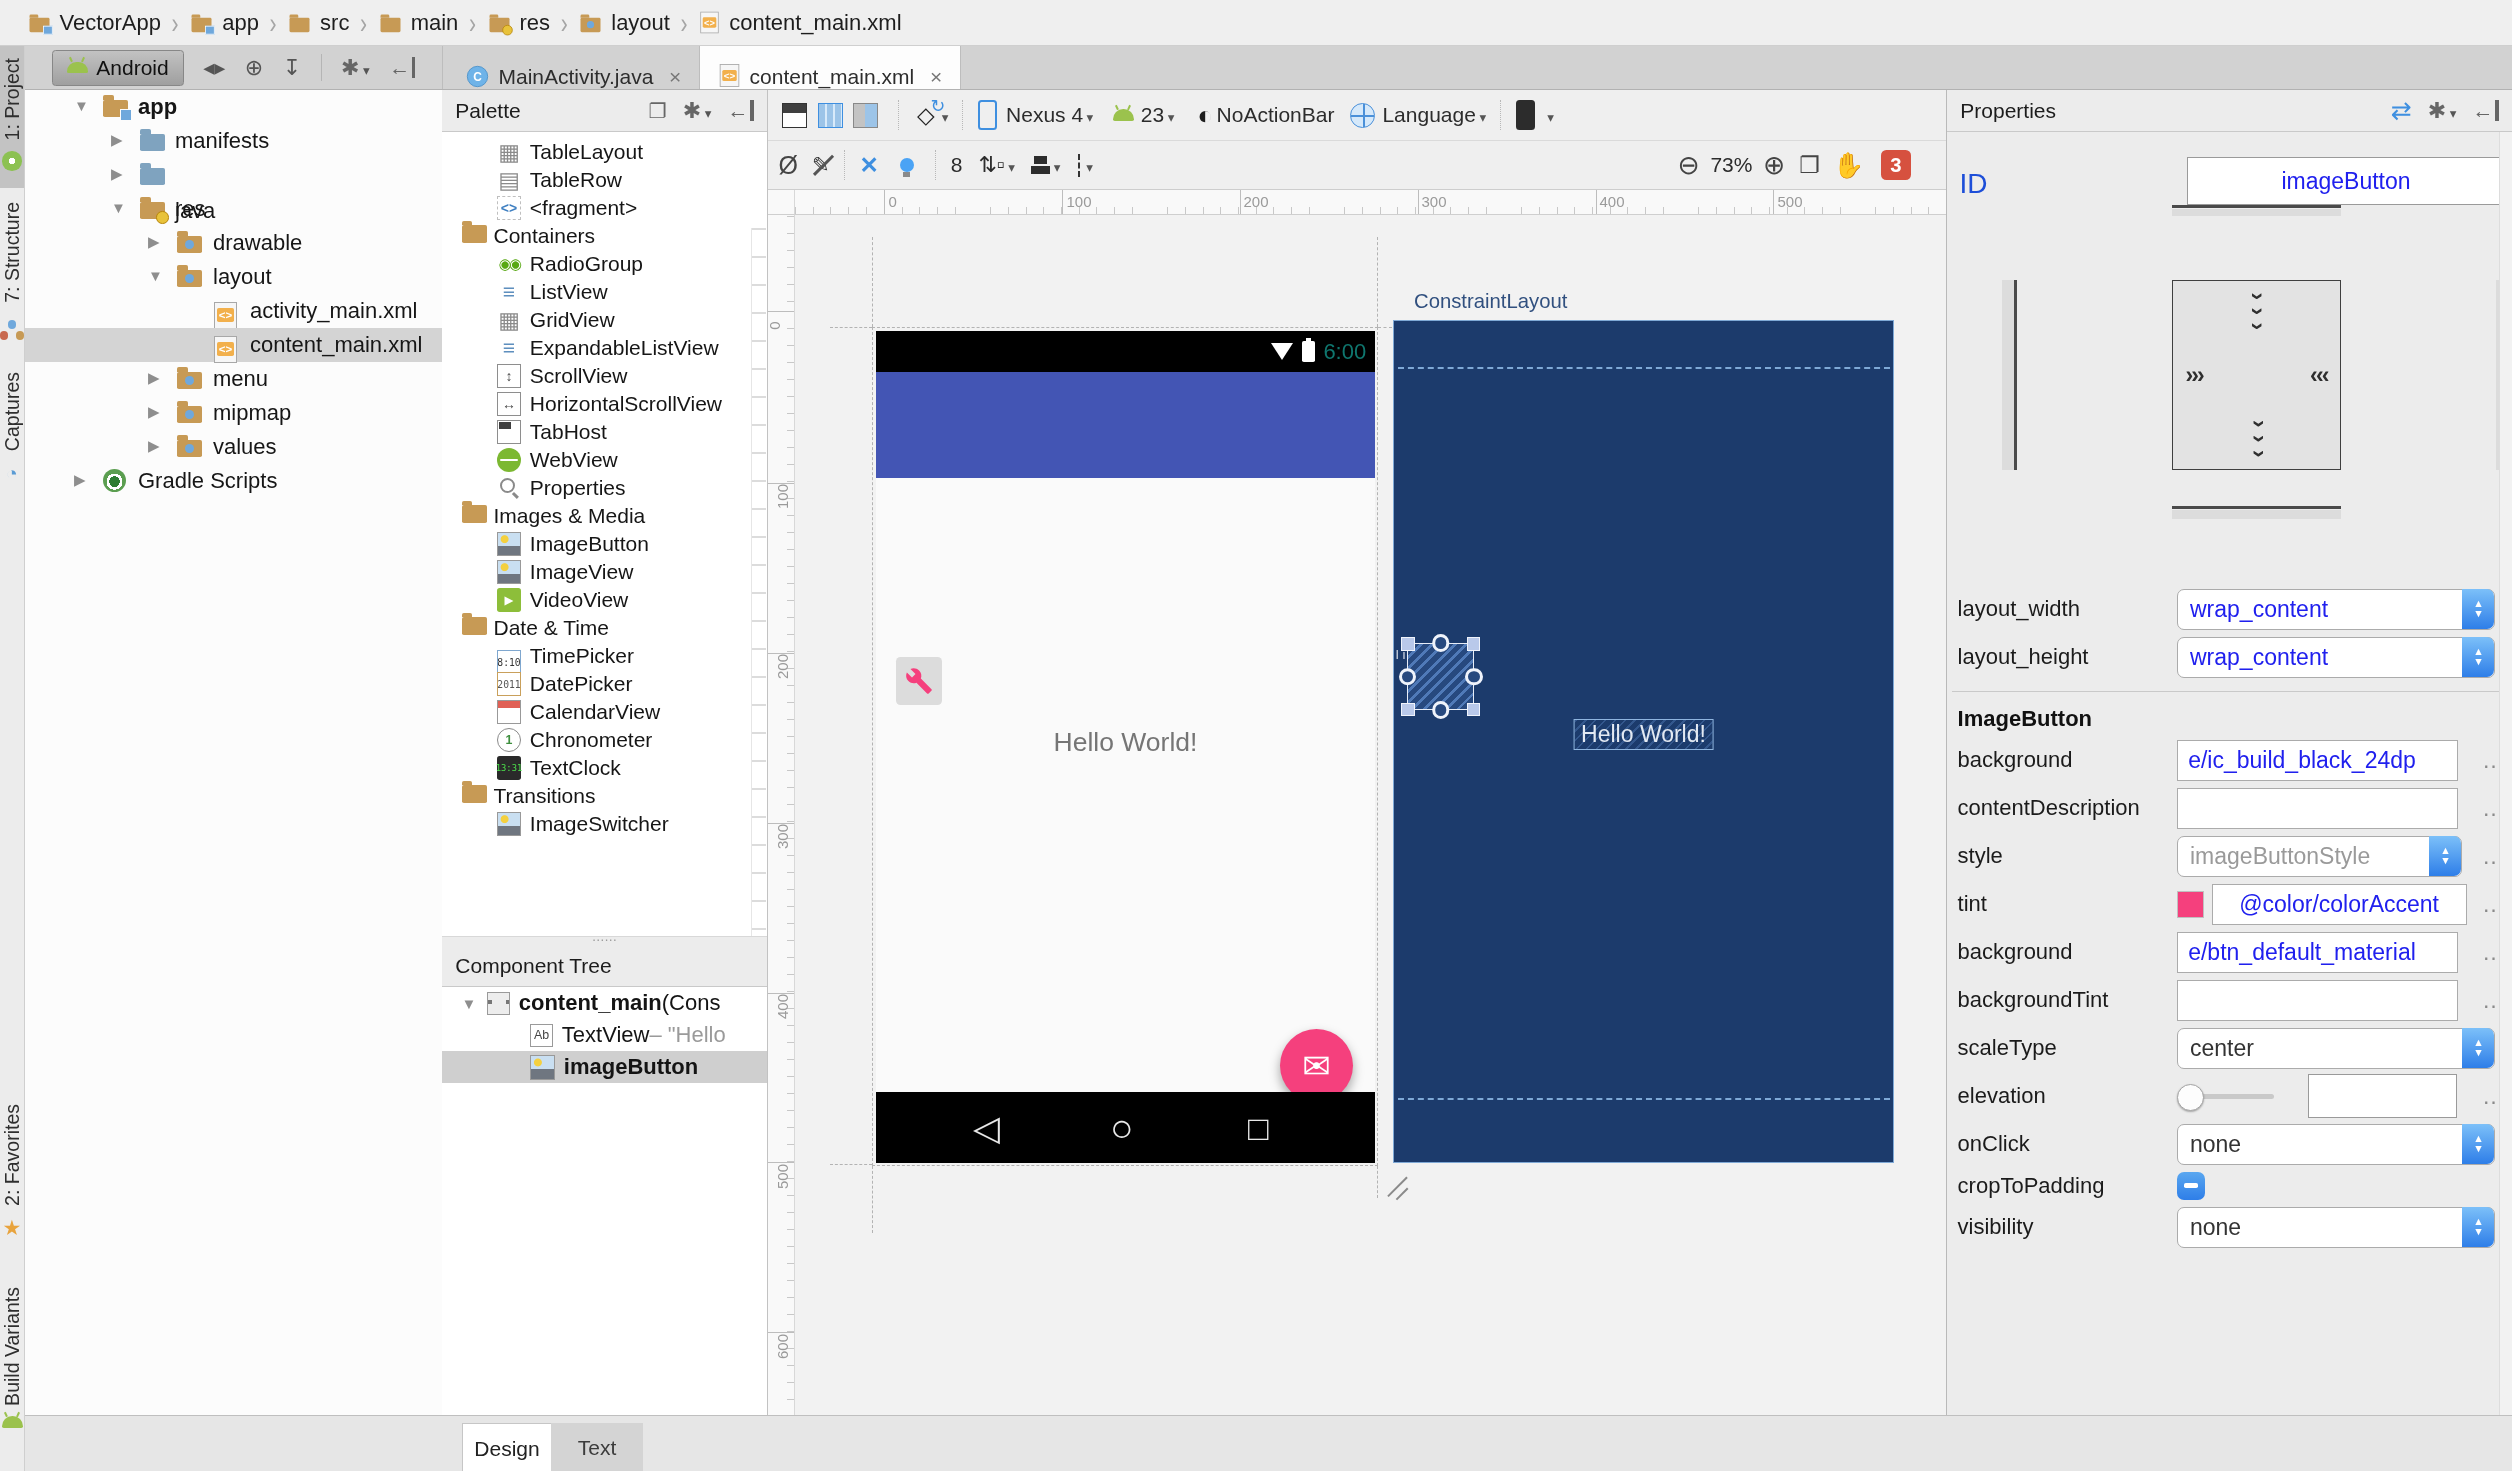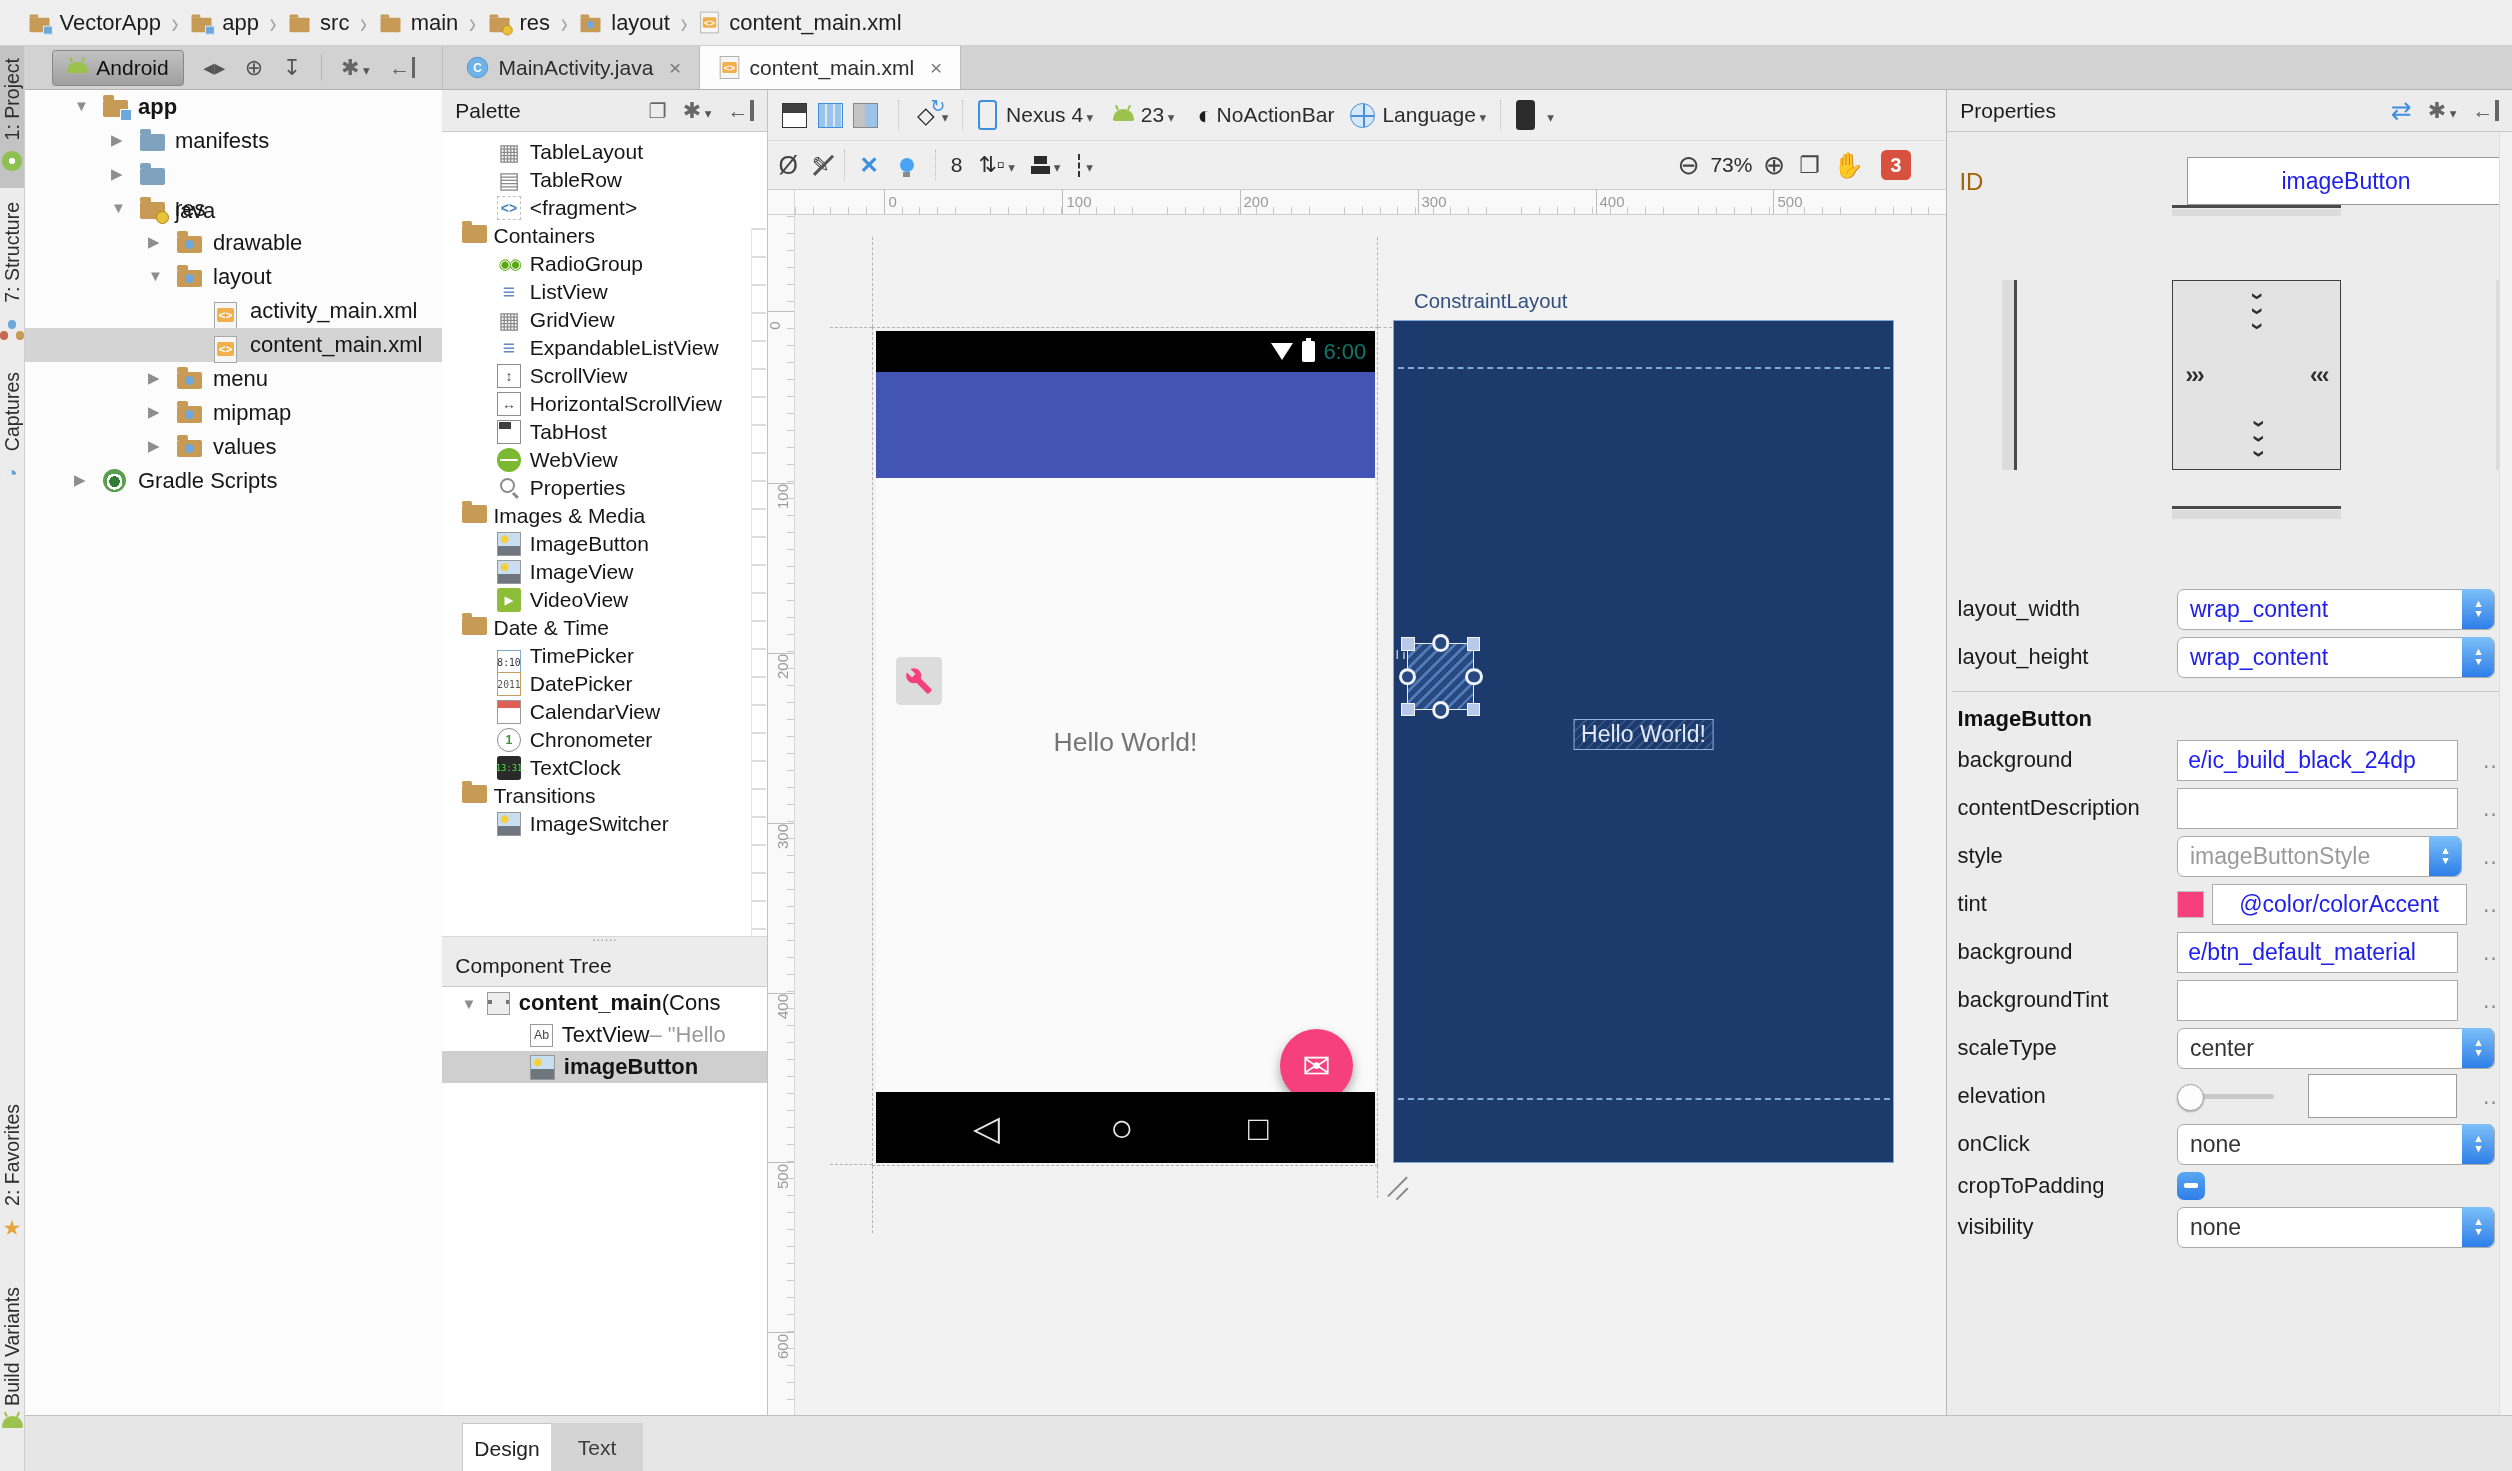--- a/index.html
+++ b/index.html
@@ -16,21 +16,21 @@
 
   
   #tabrow{left:0;top:46px;width:2512px;height:44px;background:#D2D2D2;border-bottom:0.9px solid #B2B2B2;box-sizing:border-box}
   #project-toolbar{position:absolute;left:25px;top:0;width:418px;height:43px;display:flex;align-items:center;
     gap:19.5px;padding-left:26.5px;box-sizing:border-box;border-right:0.9px solid #BDBDBD}
   .android-sel{display:flex;align-items:center;gap:8.8px;background:linear-gradient(#C2C2C2,#9F9F9F);
     border:0.9px solid #878787;border-radius:3.5px;height:34px;padding:0 14px;font-size:21px;color:#111}
   .tbi{color:#555;font-size:22px;line-height:1}
   .tb-sep{width:0.9px;height:26.5px;background:#B5B5B5}
   #editor-tabs{position:absolute;left:447px;top:0;height:43px;display:flex}
-  .etab{display:flex;align-items:center;gap:8.8px;padding:0 17.7px;font-size:21px;color:#2d2d2d;height:43px;
+  .etab{display:flex;align-items:flex-end;gap:8.8px;padding:0 17.7px;font-size:21px;color:#2d2d2d;height:43px;
     border-right:0.9px solid #BDBDBD}
   .etab.active{background:#FDFDFD}
   .etab .close{color:#777;font-size:21px;margin-left:7px}
 
   
   #left-strip{left:0;top:46px;width:25px;height:1426px;background:#ECECEC;border-right:0.9px solid #CFCFCF;box-sizing:border-box}
   #strip-active-band{position:absolute;left:0;top:0;width:24px;height:142px;background:#C3C3C3}
   .strip-item{position:absolute;left:0;width:24px;display:flex;flex-direction:column;align-items:center;gap:10.6px}
   .strip-label{writing-mode:vertical-rl;transform:rotate(180deg);font-size:19.5px;color:#2e2e2e}
 
@@ -171,21 +171,21 @@
   .h-sq{position:absolute;width:11.5px;height:11.5px;background:#B9C9EA;border:0.9px solid #EFF3FB}
   .h-ci{position:absolute;width:11.5px;height:11.5px;border-radius:50%;border:3.5px solid #EFF3FB;background:#27497F}
   #bp-hello{position:absolute;left:50%;transform:translateX(-50%);top:398px;border:1.8px solid #8FB5DF;color:#E3E9F2;
     font-size:23px;padding:0.9px 7px;white-space:nowrap;background:repeating-linear-gradient(135deg,rgba(120,170,240,.25) 0 1.8px,transparent 1.8px 7px)}
   #bp-clip{position:absolute;left:1.8px;top:326px;color:#D8DEE8;font-size:13.3px;line-height:16px}
 
   
   #properties-panel{left:1946px;top:90px;width:566px;height:1325px;background:#ECECEC;border-left:0.9px solid #B9B9B9;box-sizing:border-box;overflow:hidden}
   #prop-scroll{position:absolute;right:0;top:42px;bottom:0;width:12.4px;background:#F2F2F2;border-left:0.9px solid #DDD}
   #id-row{position:absolute;left:0;top:67px;right:0;height:48px}
-  #id-label{position:absolute;left:12.4px;top:10.6px;font-size:24px;color:#a16207}
+  #id-label{position:absolute;left:12.4px;top:10.6px;font-size:28px;color:#1d4ed8}
   #id-input{position:absolute;left:240px;top:0;width:318px;height:48px;background:#fff;border:1.8px solid #9A9A9A;box-sizing:border-box;
     display:flex;align-items:center;justify-content:center;font-size:23px;color:var(--valblue)}
   #cwidget{position:absolute;left:0;top:115px;right:0;height:372px}
   .cw-bar{position:absolute;background:#4A4A4A}
   .cw-strip{position:absolute;background:#DCDCDC}
   #cw-square{position:absolute;left:225px;top:75px;width:169px;height:190px;background:#E3E3E3;border:1.8px solid #3F3F3F;box-sizing:border-box}
   .chev{color:#2f2f2f;font-size:23px;font-weight:bold;line-height:14px;letter-spacing:-1.8px}
   .chev-v{display:flex;flex-direction:column;align-items:center;position:absolute;left:50%;transform:translateX(-50%)}
   .chev-v span{transform:rotate(90deg);height:15px}
   .chev-v.up span{transform:rotate(-90deg)}

